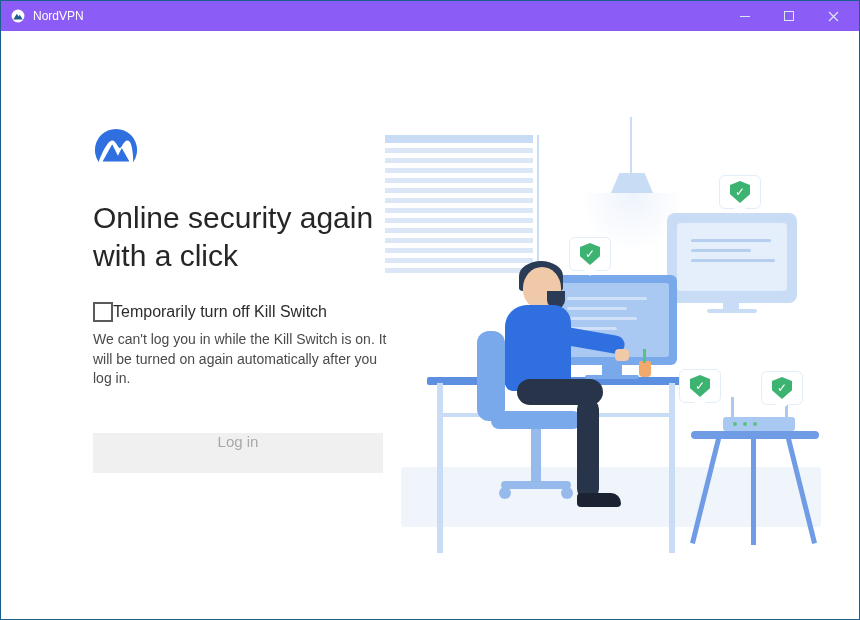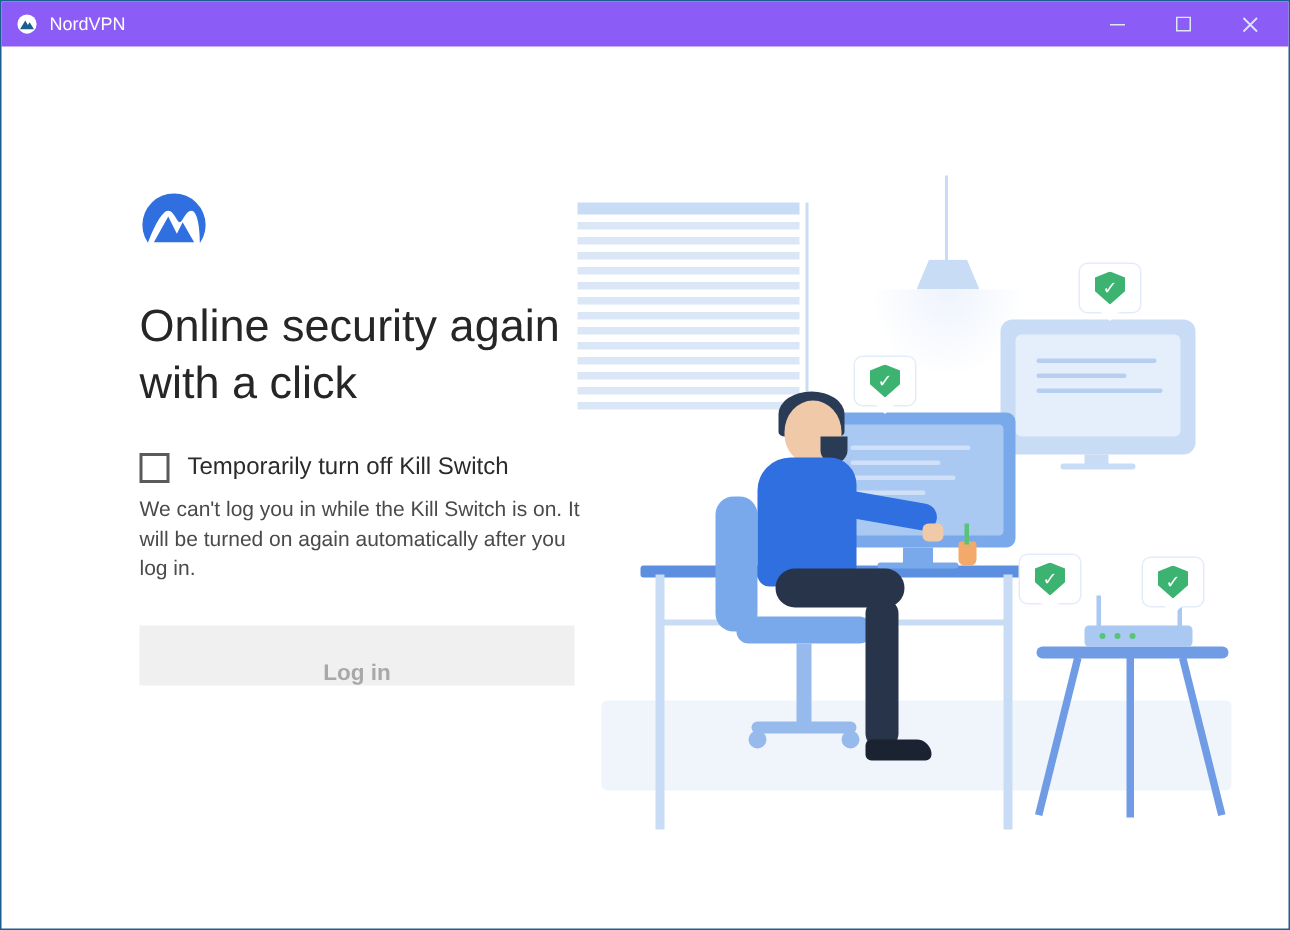--- a/index.html
+++ b/index.html
@@ -20,31 +20,31 @@
     .titlebar .spacer { flex: 1 1 auto; }
     .titlebar .ctrl { width: 44px; height: 30px; display: inline-flex; align-items: center; justify-content: center; color: #dbe9f5; }
     .titlebar .ctrl svg { display:block; }
     .body { flex: 1 1 auto; display: flex; position: relative; }
     .left {
       width: 410px; padding: 96px 20px 0 92px;
       display: flex; flex-direction: column;
     }
     .brand-logo { width: 46px; height: 46px; margin-bottom: 26px; }
     h1 { font-size: 30px; font-weight: 400; color: #262626; line-height: 1.25; margin-bottom: 28px; }
-    .checkbox-row { display: flex; align-items: center; gap: 12px; margin-bottom: 8px; }
+    .checkbox-row { display: flex; align-items: center; gap: 0; margin-bottom: 8px; }
     .checkbox {
       width: 20px; height: 20px; border: 2px solid #5a5a5a; background: #fff;
       display: inline-block; cursor: pointer;
     }
     .checkbox-label { font-size: 16px; color: #2b2b2b; }
-    .help-text { font-size: 14px; color: #4a4a4a; line-height: 1.4; max-width: 300px; margin-bottom: 28px; }
+    .help-text { font-size: 14px; color: #4a4a4a; line-height: 1.4; max-width: 300px; margin-bottom: 44px; }
     .btn {
       width: 290px; height: 40px; background: #f0f0f0; color: #a8a8a8;
-      border: none; font-size: 15px; display: flex; align-items: flex-end; justify-content: center;
-      margin-bottom: 14px; cursor: pointer; font-weight: bold;
+      border: none; font-size: 15px; display: flex; align-items: flex-start; justify-content: center;
+      margin-bottom: 14px; cursor: pointer;
     }
     .right {
       flex: 1 1 auto; position: relative;
     }
     .illus { position: absolute; left: -4px; top: 86px; width: 430px; height: 440px; }
     
     .floor { position:absolute; left:-6px; bottom:30px; width:420px; height:60px; background:#f0f5fc; border-radius:4px; }
     .desk-top { position:absolute; left:20px; top:260px; width:260px; height:8px; background:#5c8fe0; border-radius:2px; }
     .desk-leg { position:absolute; top:266px; width:6px; height:170px; background:#c9dcf6; }
     .desk-brace { position:absolute; top:296px; left:32px; width:234px; height:4px; background:#c9dcf6; }

